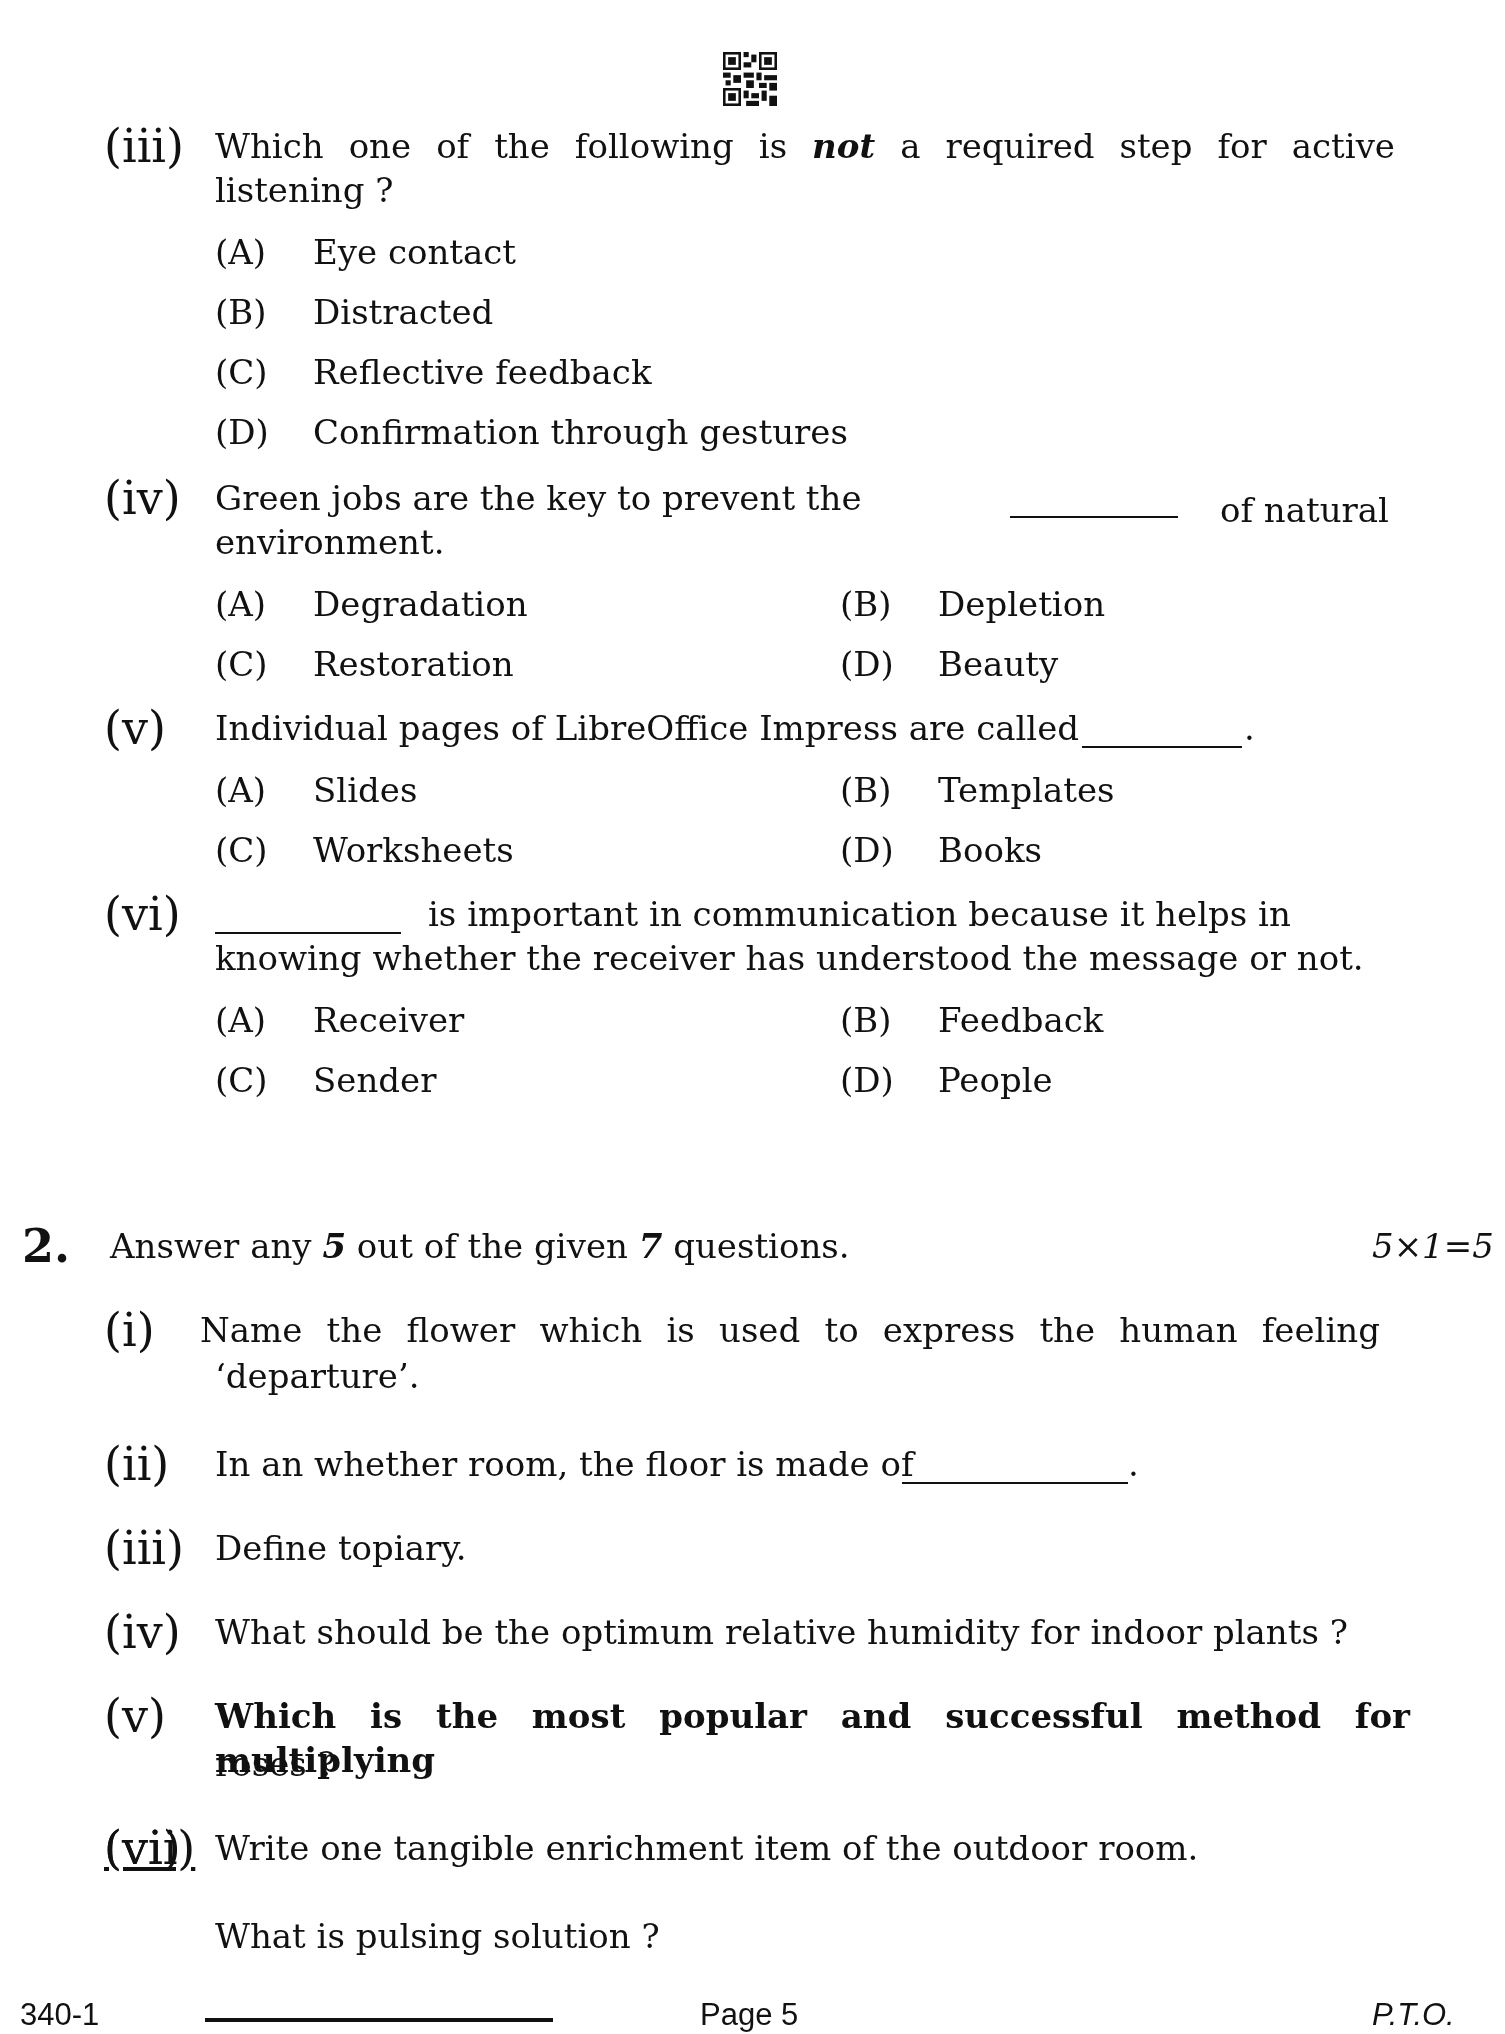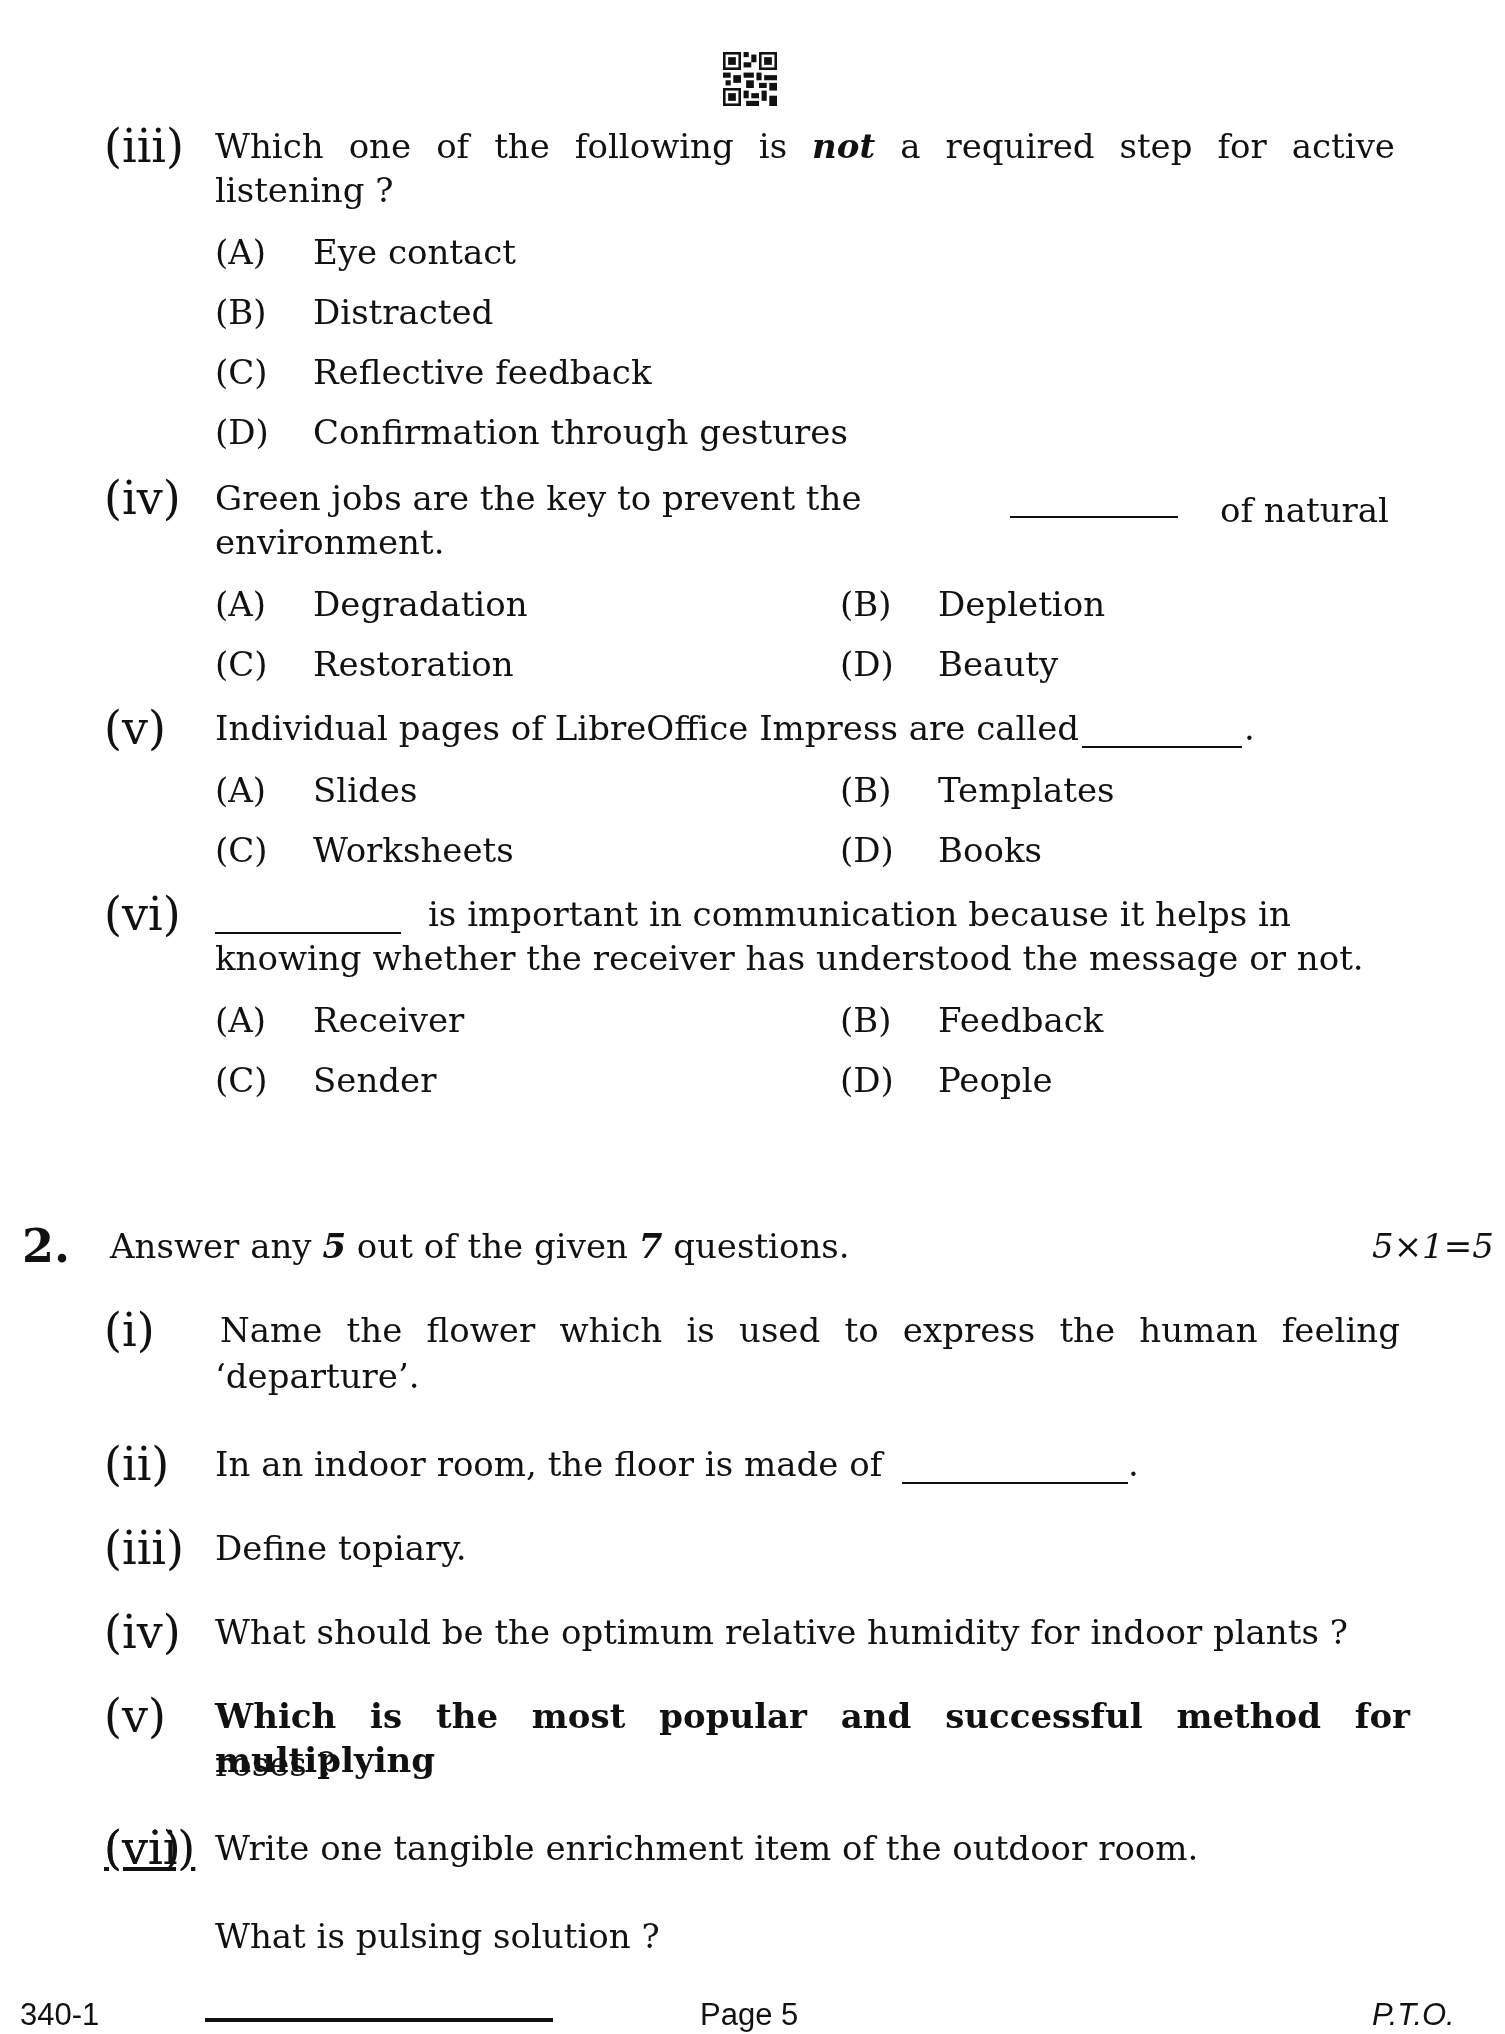--- a/index.html
+++ b/index.html
@@ -102,25 +102,25 @@
   <div class="opt-l" style="left:215px;top:1058px;">(C)</div>
   <div class="opt-l" style="left:313px;top:1058px;">Sender</div>
   <div class="opt-l" style="left:840px;top:1058px;">(D)</div>
   <div class="opt-l" style="left:938px;top:1058px;">People</div>
 
   <div class="num bold" style="left:22px;top:1224px;">2.</div>
   <div class="abs" style="left:110px;top:1224px;"><span>Answer any </span><span class="bold ital">5</span><span> out of the given </span><span class="bold ital">7</span><span> questions.</span></div>
   <div class="abs ital" style="left:1372px;top:1224px;">5×1=5</div>
 
   <div class="num" style="left:104px;top:1308px;">(i)</div>
-  <div class="text just" style="left:220px;top:1308px;width:1180px;">Name the flower which is used to express the human feeling</div>
+  <div class="text just" style="left:200px;top:1308px;width:1180px;">Name the flower which is used to express the human feeling</div>
   <div class="abs" style="left:215px;top:1354px;">‘departure’.</div>
 
   <div class="num" style="left:104px;top:1442px;">(ii)</div>
-  <div class="abs" style="left:215px;top:1442px;">In an indoor room, the floor is made of</div>
+  <div class="abs" style="left:215px;top:1442px;">In an whether room, the floor is made of</div>
   <div class="blank" style="position:absolute;left:902px;top:1452px;width:226px;"></div>
   <div class="abs" style="left:1128px;top:1442px;">.</div>
 
   <div class="num" style="left:104px;top:1526px;">(iii)</div>
   <div class="abs" style="left:215px;top:1526px;">Define topiary.</div>
 
   <div class="num" style="left:104px;top:1610px;">(iv)</div>
   <div class="abs" style="left:215px;top:1610px;">What should be the optimum relative humidity for indoor plants ?</div>
 
   <div class="num" style="left:104px;top:1694px;">(v)</div>

